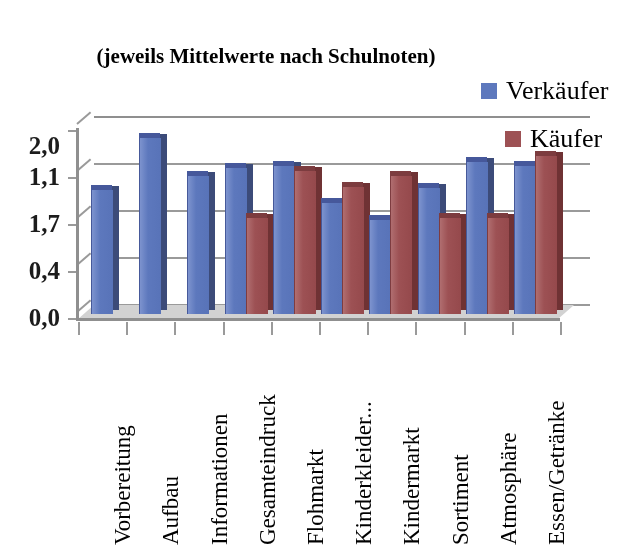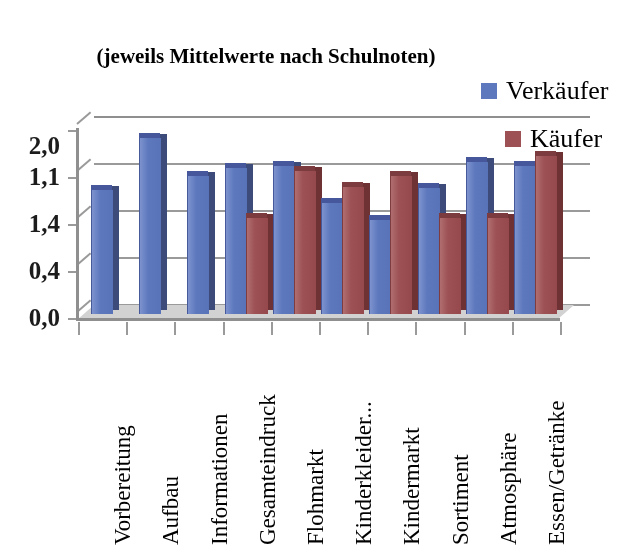--- a/index.html
+++ b/index.html
@@ -180,21 +180,21 @@
       <div class="gridline" style="left: 94px; top: 304px; width: 496px;"></div>
       <div class="tick" style="left: 77px; top: 311px; width: 18px; height: 2px; transform: rotate(-41deg); transform-origin: left center;"></div>
       <div class="ytick-label" style="left: 8px; top: 305px;">0,0</div>
       <div class="tick" style="left: 68px; top: 318px; width: 11px; height: 2px;"></div>
       <div class="gridline" style="left: 94px; top: 257px; width: 496px;"></div>
       <div class="tick" style="left: 77px; top: 264px; width: 18px; height: 2px; transform: rotate(-41deg); transform-origin: left center;"></div>
       <div class="ytick-label" style="left: 8px; top: 258px;">0,4</div>
       <div class="tick" style="left: 68px; top: 271px; width: 11px; height: 2px;"></div>
       <div class="gridline" style="left: 94px; top: 210px; width: 496px;"></div>
       <div class="tick" style="left: 77px; top: 217px; width: 18px; height: 2px; transform: rotate(-41deg); transform-origin: left center;"></div>
-      <div class="ytick-label" style="left: 8px; top: 211px;">1,4</div>
+      <div class="ytick-label" style="left: 8px; top: 211px;">1,7</div>
       <div class="tick" style="left: 68px; top: 224px; width: 11px; height: 2px;"></div>
       <div class="gridline" style="left: 94px; top: 163px; width: 496px;"></div>
       <div class="tick" style="left: 77px; top: 170px; width: 18px; height: 2px; transform: rotate(-41deg); transform-origin: left center;"></div>
       <div class="ytick-label" style="left: 8px; top: 164px;">1,1</div>
       <div class="tick" style="left: 68px; top: 177px; width: 11px; height: 2px;"></div>
       <div class="gridline top-border" style="left: 94px; top: 116px; width: 496px;"></div>
       <div class="tick" style="left: 77px; top: 123px; width: 18px; height: 2px; transform: rotate(-41deg); transform-origin: left center;"></div>
       <div class="ytick-label" style="left: 8px; top: 133px;">2,0</div>
       <div class="tick" style="left: 68px; top: 130px; width: 11px; height: 2px;"></div>
       <div class="axis-line" style="left: 76px; top: 128px; width: 3px; height: 192px;"></div>

